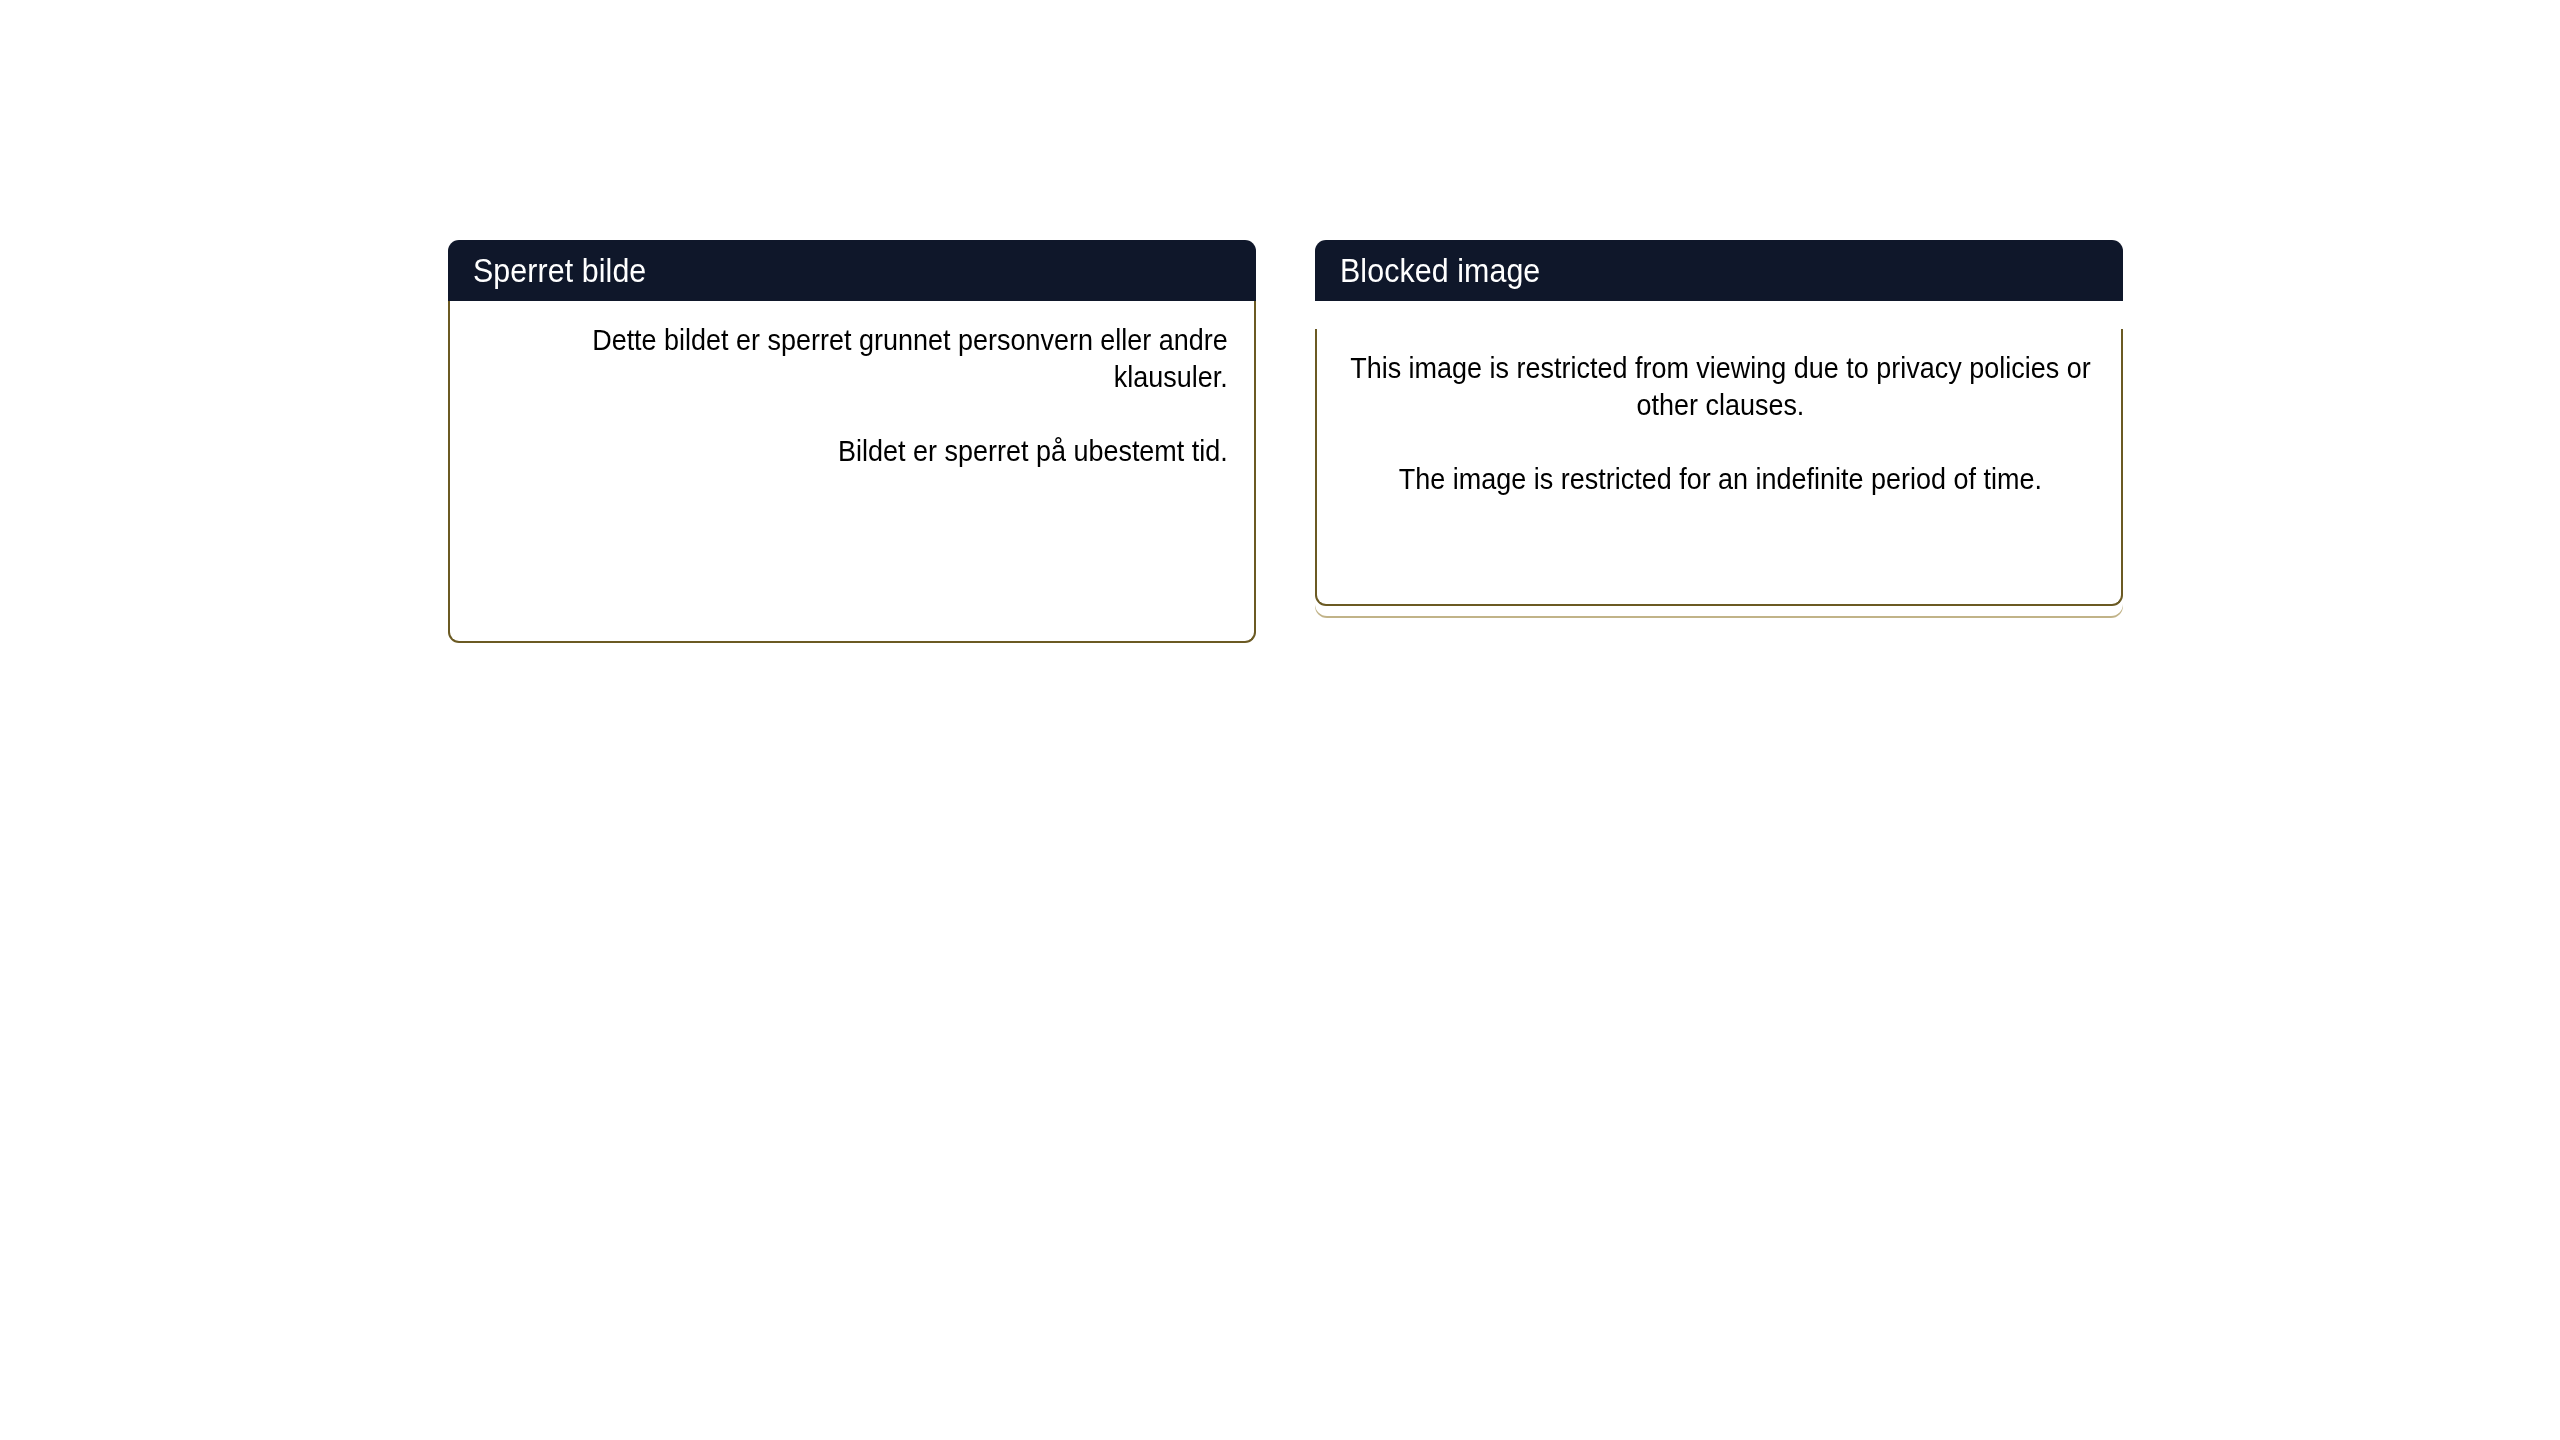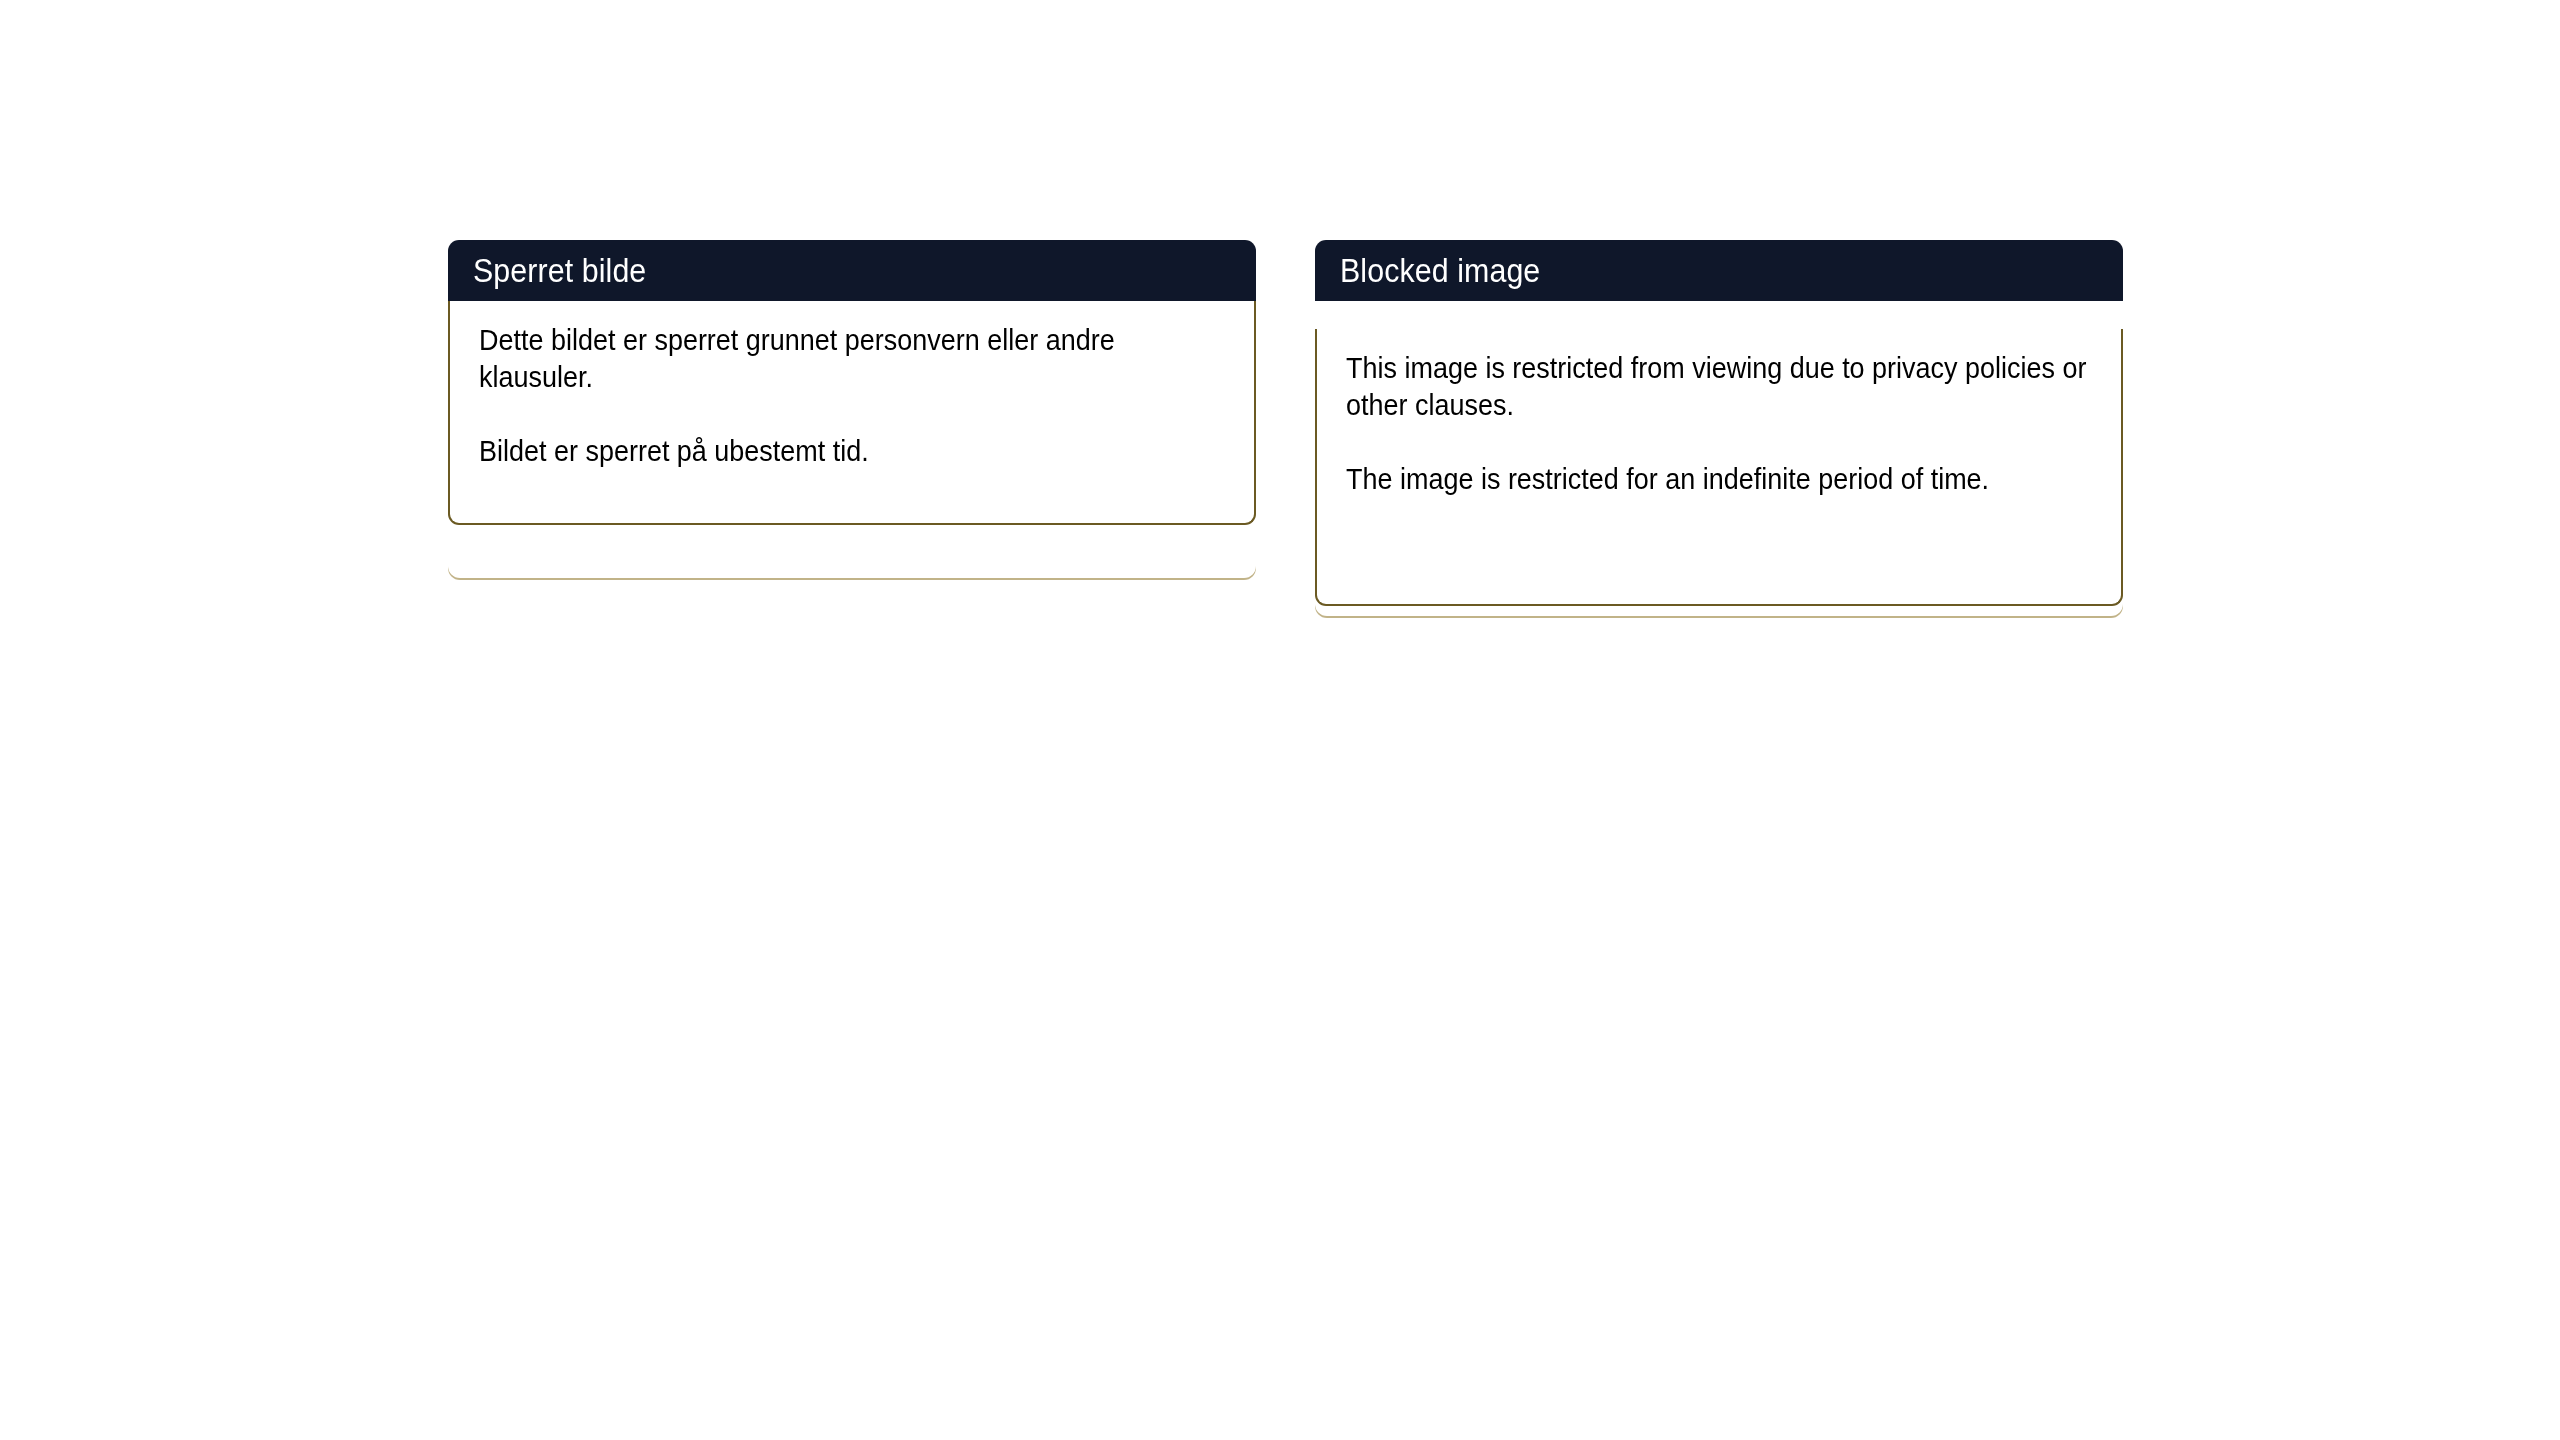--- a/index.html
+++ b/index.html
@@ -79,27 +79,29 @@
     margin-top: 36px;
   }
 
   
   #card-no {
     left: 448px;
     width: 808px;
     height: 338px;
   }
   #card-no .card-body {
-    height: 224px;
+    height: 342px;
+    text-align: right;
   }
 
   #card-en {
     left: 1315px;
     width: 808px;
     height: 376px;
+    text-align: center;
   }
   #card-en .card-body {
     height: 277px;
     margin-top: 28px;
   }
 </style>
 </head>
 <body>
 
 <div class="stage">

